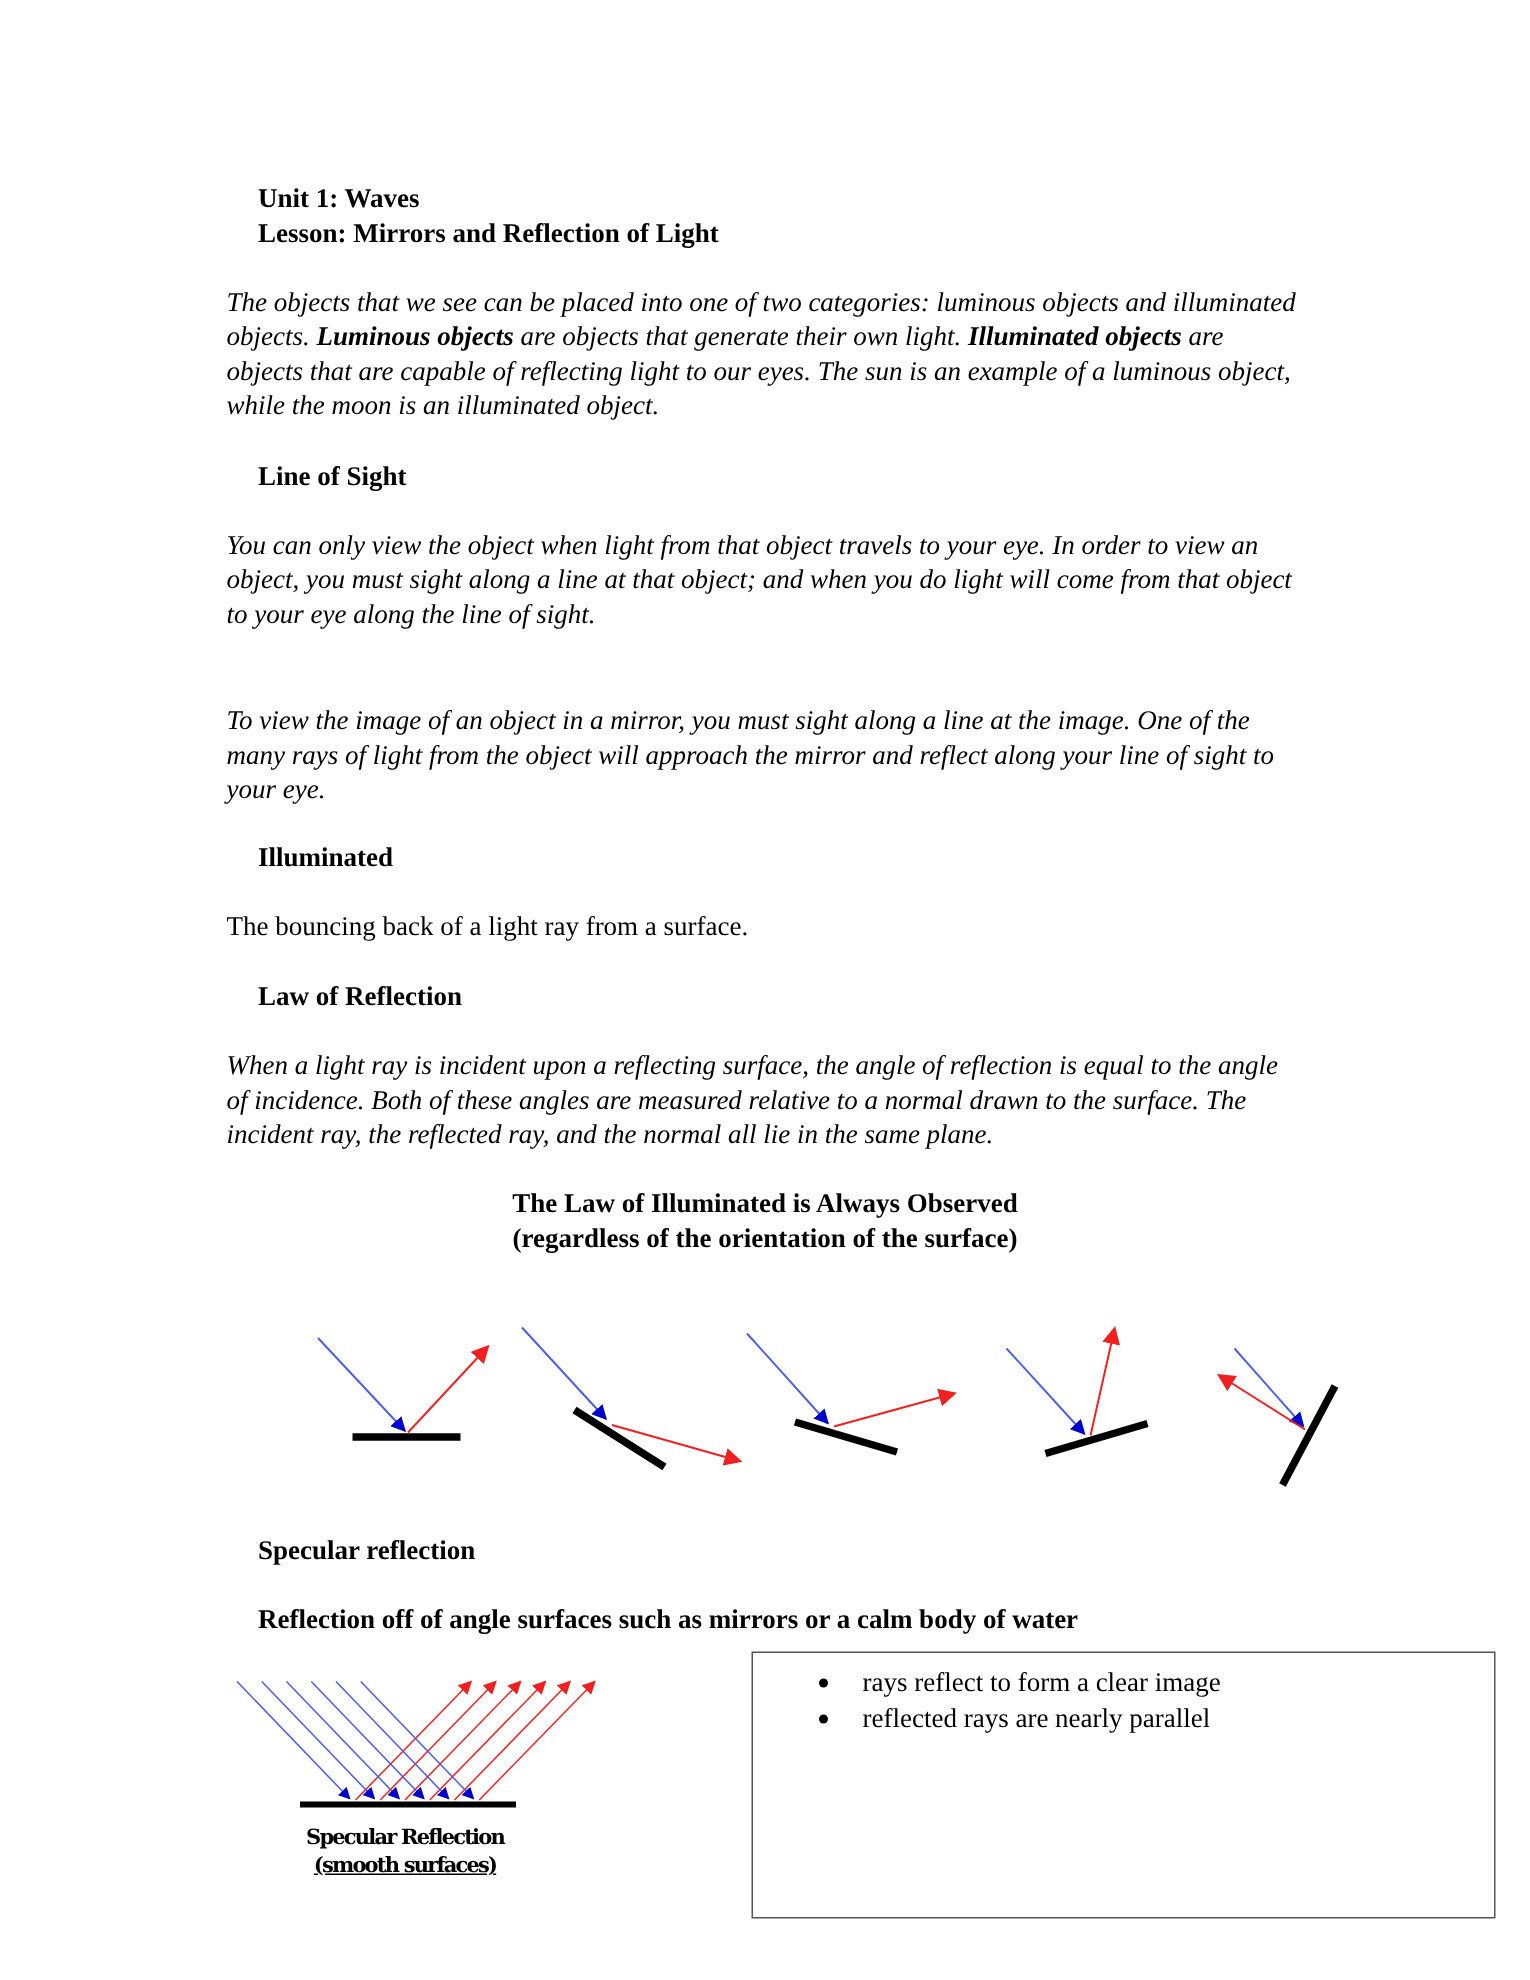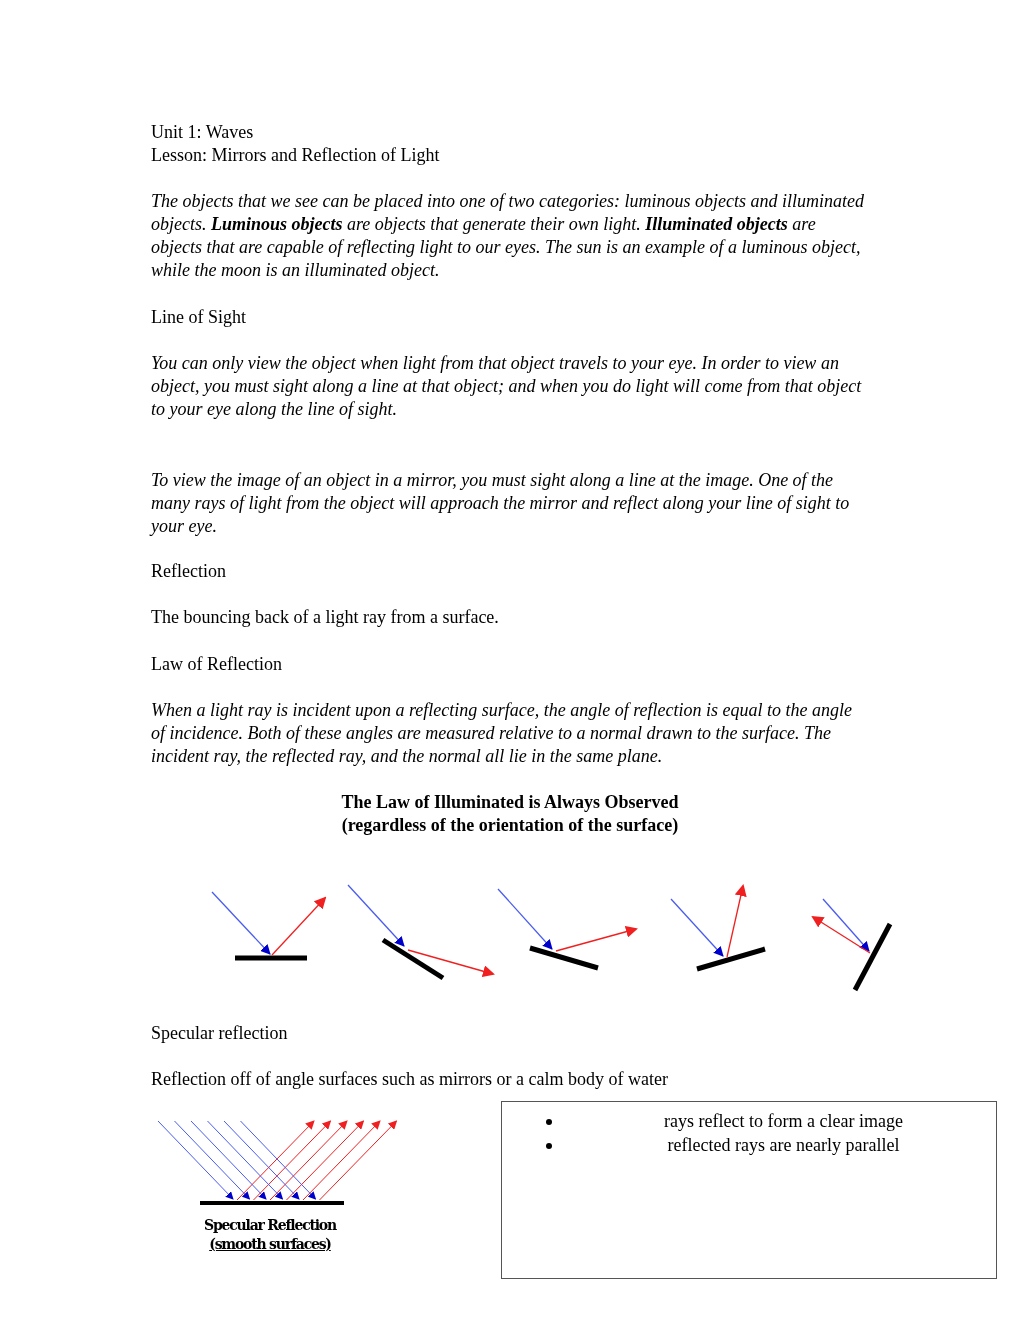--- a/index.html
+++ b/index.html
@@ -1,43 +1,43 @@
 <!DOCTYPE html>
 <html><head>
 <meta charset="utf-8">
 <style>
   html, body { margin: 0; padding: 0; background: #ffffff; }
   body { width: 1020px; height: 1320px; position: relative; overflow: hidden;
          font-family: "Liberation Serif", "DejaVu Serif", serif; color: #000; font-size: 18px; }
   .abs { position: absolute; }
   .t { line-height: 23px; }
   b { font-weight: bold; }
-  .heading { font-weight: normal; }
+  .heading { font-weight: bold; margin-left: 21px; }
   .para { width: 720px; font-style: italic; }
   .center { text-align: center; font-weight: bold; }
   svg { position: absolute; overflow: visible; }
   .box { position: absolute; left: 501px; top: 1101px; width: 496px; height: 178px; border: 1px solid #555; box-sizing: border-box; }
-  .box ul { margin: 0; padding: 0; list-style: none; position: absolute; left: 0; top: 8px; width: 490px; text-align: center; }
+  .box ul { margin: 0; padding: 0; list-style: none; position: absolute; left: 0; top: 8px; width: 490px; }
   .box li { position: relative; padding-left: 73px; line-height: 23.5px; font-size: 18px; }
   .box li .dot { position: absolute; left: 44px; top: 9px; width: 6px; height: 6px; border-radius: 50%; background: #000; }
   .caption { font-family: "DejaVu Serif", serif; font-weight: bold; font-size: 14px; line-height: 19px; letter-spacing: -1.2px; text-align: center; }
 </style>
 </head>
 <body>
 
 <div class="abs t heading" style="left:151px; top:121px;">Unit 1: Waves</div>
 <div class="abs t heading" style="left:151px; top:144px;">Lesson: Mirrors and Reflection of Light</div>
 
 <div class="abs t para" style="left:151px; top:190px;"><span>The objects that we see can be placed into one of two categories: luminous objects and illuminated objects. </span><b>Luminous objects</b><span> are objects that generate their own light. </span><b>Illuminated objects</b><span> are objects that are capable of reflecting light to our eyes. The sun is an example of a luminous object, while the moon is an illuminated object.</span></div>
 
 <div class="abs t heading" style="left:151px; top:306px;">Line of Sight</div>
 <div class="abs t para" style="left:151px; top:352px; width:712px;">You can only view the object when light from that object travels to your eye. In order to view an object, you must sight along a line at that object; and when you do light will come from that object to your eye along the line of sight.</div>
 <div class="abs t para" style="left:151px; top:421px; width:718px;margin-top:48px;">To view the image of an object in a mirror, you must sight along a line at the image. One of the many rays of light from the object will approach the mirror and reflect along your line of sight to your eye.</div>
 
-<div class="abs t heading" style="left:151px; top:560px;">Reflection</div>
+<div class="abs t heading" style="left:151px; top:560px;">Illuminated</div>
 <div class="abs t" style="left:151px; top:606px;">The bouncing back of a light ray from a surface.</div>
 
 <div class="abs t heading" style="left:151px; top:653px;">Law of Reflection</div>
 <div class="abs t para" style="left:151px; top:699px; width:712px;">When a light ray is incident upon a reflecting surface, the angle of reflection is equal to the angle of incidence. Both of these angles are measured relative to a normal drawn to the surface. The incident ray, the reflected ray, and the normal all lie in the same plane.</div>
 
 <div class="abs t center" style="left:200px; width:620px; top:791px;">The Law of Illuminated is Always Observed</div>
 <div class="abs t center" style="left:200px; width:620px; top:814px;">(regardless of the orientation of the surface)</div>
 
 <svg width="1020" height="1320" style="left:0;top:0;">
   <defs>

